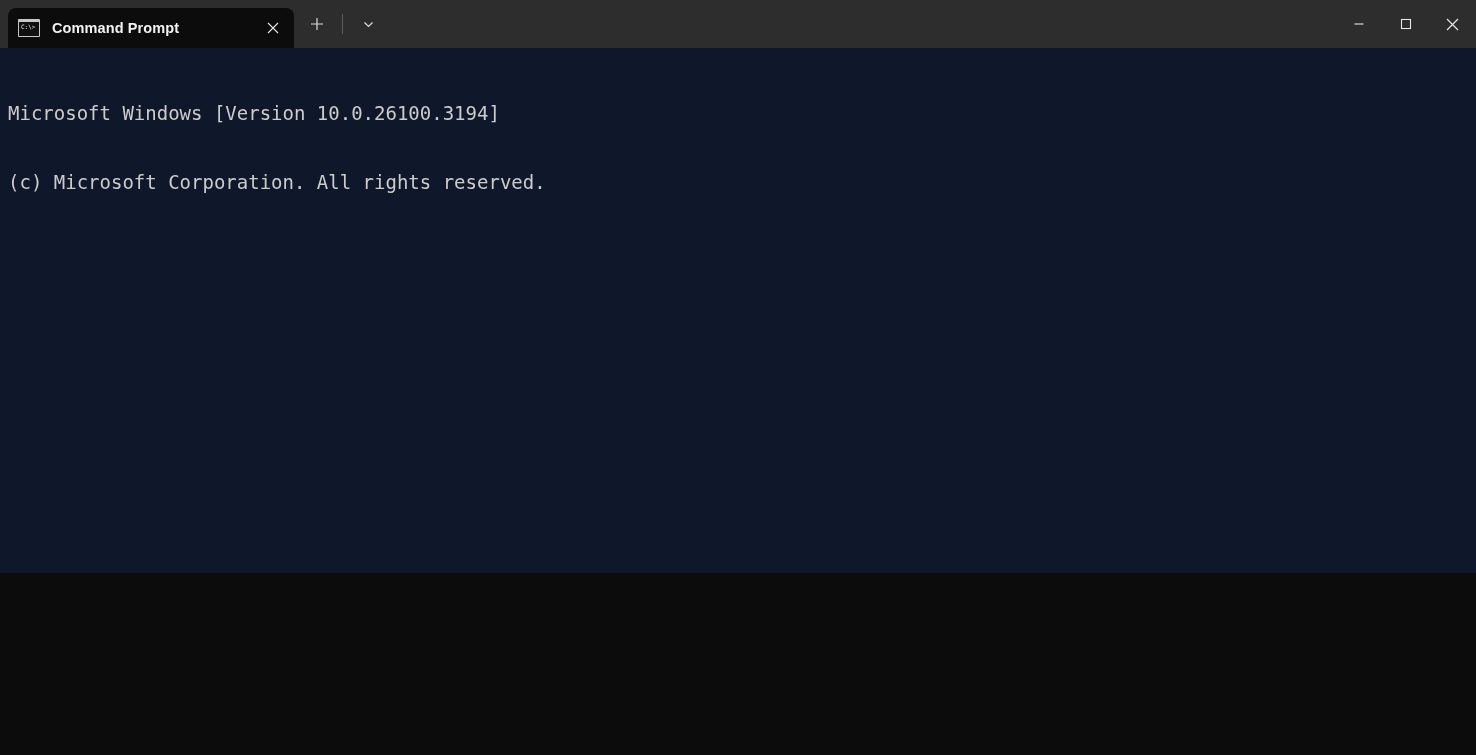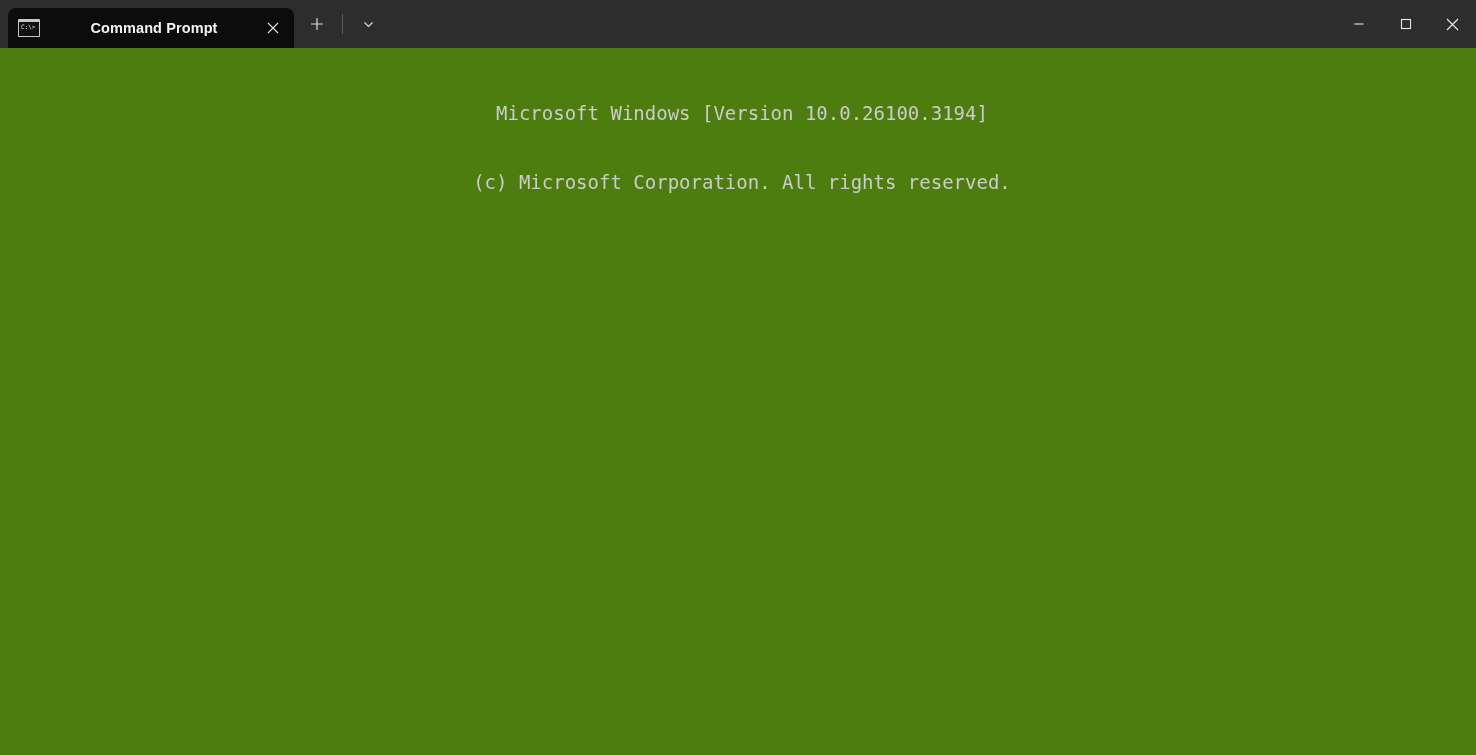--- a/index.html
+++ b/index.html
@@ -12,25 +12,24 @@
     width: 1476px;
     height: 755px;
     overflow: hidden;
     font-family: "Liberation Sans", sans-serif;
     -webkit-font-smoothing: antialiased;
   }
 
   .window {
     position: relative;
     width: 1476px;
-    height: 755px;
+    height: 573px;
     background: #0c0c0c;
     display: flex;
     flex-direction: column;
-    text-align: center;
   }
 
   
   .titlebar {
     position: relative;
     height: 48px;
     flex: 0 0 48px;
     background: #2d2d2d;
     display: flex;
     align-items: flex-end;
@@ -151,21 +150,21 @@
     display: flex;
     align-items: center;
     justify-content: center;
     color: #e8e8e8;
   }
 
   
   .terminal {
     position: relative;
     flex: 1 1 auto;
-    background: #4d7c0f;
+    background: #0f172a;
     overflow: hidden;
     padding: 8px 0 0 8px;
     box-sizing: border-box;
   }
 
   .term-lines {
     font-family: "DejaVu Sans Mono", "Liberation Mono", monospace;
     font-size: 19px;
     line-height: 23px;
     color: #cccccc;

